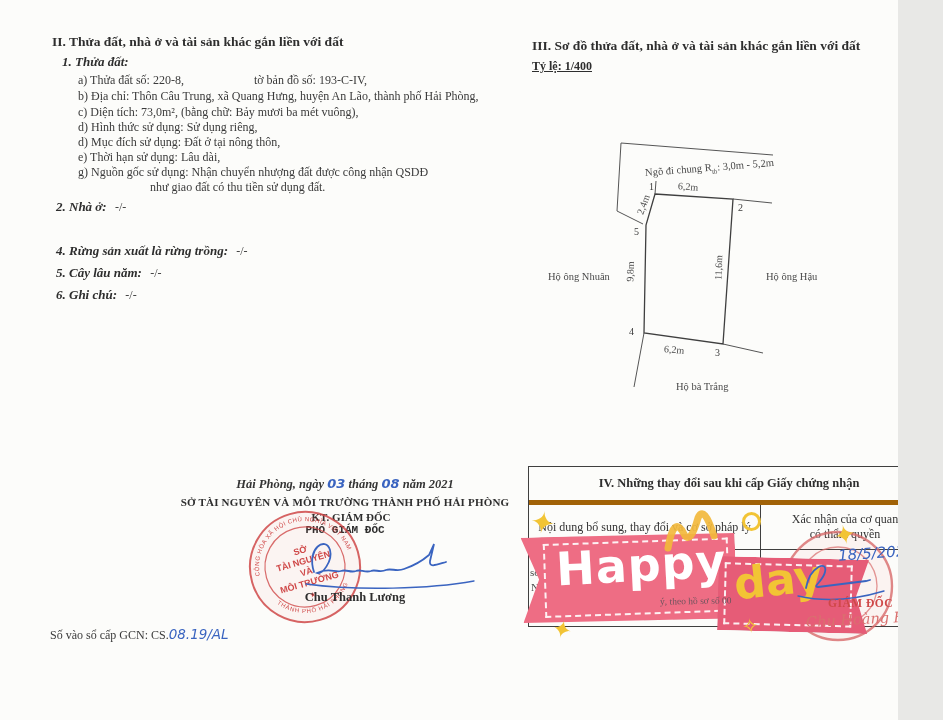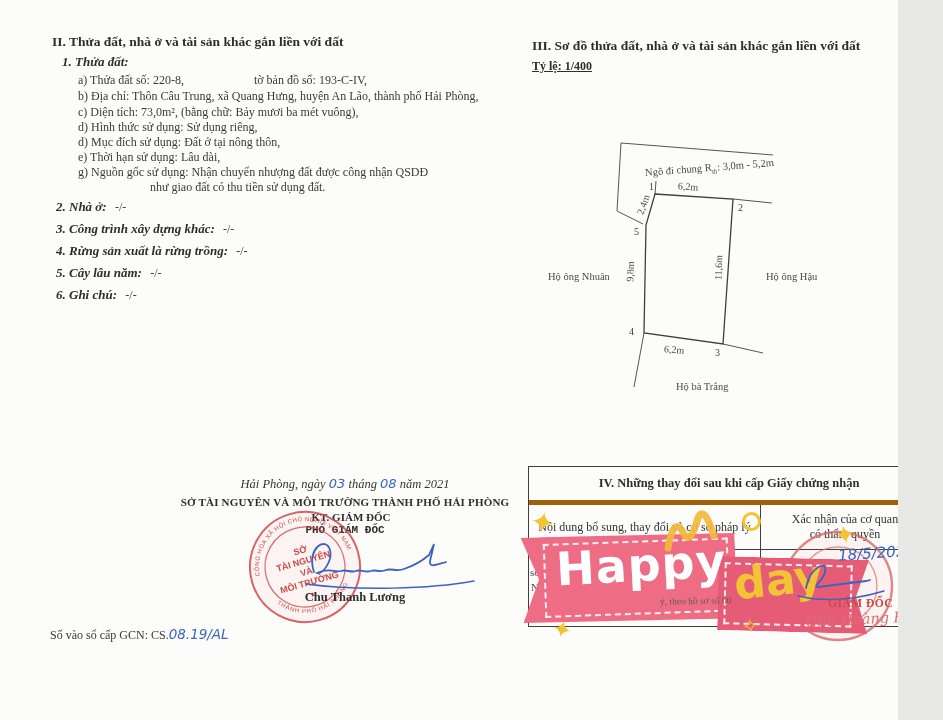--- a/index.html
+++ b/index.html
@@ -37,38 +37,34 @@
   <div class="abs" style="left:78px;top:120px;font-size:12px;">d) Hình thức sử dụng: Sử dụng riêng,</div>
   <div class="abs" style="left:78px;top:135px;font-size:12px;">d) Mục đích sử dụng: Đất ở tại nông thôn,</div>
   <div class="abs" style="left:78px;top:150px;font-size:12px;">e) Thời hạn sử dụng: Lâu dài,</div>
   <div class="abs" style="left:78px;top:165px;font-size:12px;">g) Nguồn gốc sử dụng: Nhận chuyển nhượng đất được công nhận QSDĐ</div>
   <div class="abs" style="left:150px;top:180px;font-size:12px;">như giao đất có thu tiền sử dụng đất.</div>
 
   <div class="abs" style="left:56px;top:199px;font-size:13px;">
     <span class="b i ink">2. Nhà ở:</span>
     <span style="font-size:12px;margin-left:5px;">-/-</span>
   </div>
-  <div class="abs" style="left:56px;top:221px;font-size:13px;">
-    <span class="b i ink">3. Công trình xây dựng khác:</span>
-    <span style="font-size:12px;margin-left:5px;">-/-</span>
-  </div>
   <div class="abs" style="left:56px;top:243px;font-size:13px;">
     <span class="b i ink">4. Rừng sản xuất là rừng trồng:</span>
     <span style="font-size:12px;margin-left:5px;">-/-</span>
   </div>
   <div class="abs" style="left:56px;top:265px;font-size:13px;">
     <span class="b i ink">5. Cây lâu năm:</span>
     <span style="font-size:12px;margin-left:5px;">-/-</span>
   </div>
   <div class="abs" style="left:56px;top:287px;font-size:13px;">
     <span class="b i ink">6. Ghi chú:</span>
     <span style="font-size:12px;margin-left:5px;">-/-</span>
   </div>
 
-  <div class="abs i" style="left:180px;top:476px;width:330px;text-align:center;font-size:12.5px;font-weight:400;color:#343434;">
+  <div class="abs i" style="left:180px;top:476px;width:330px;text-align:center;font-size:12.5px;font-weight:700;color:#343434;">
     <span>Hải Phòng, ngày</span>
     <span class="hand" style="font-size:13px;">03</span>
     <span>tháng</span>
     <span class="hand" style="font-size:13px;">08</span>
     <span>năm</span>
     <span>2021</span>
   </div>
   <div class="abs b ink" style="left:175px;top:496px;width:340px;text-align:center;font-size:11px;letter-spacing:.2px;">SỞ TÀI NGUYÊN VÀ MÔI TRƯỜNG THÀNH PHỐ HẢI PHÒNG</div>
   <div class="abs b ink" style="left:181px;top:511px;width:340px;text-align:center;font-size:11px;">KT. GIÁM ĐỐC</div>
   <div class="abs b ink" style="left:175px;top:524px;width:340px;text-align:center;font-size:11px;font-family:Liberation Mono, monospace;">PHÓ GIÁM ĐỐC</div>

